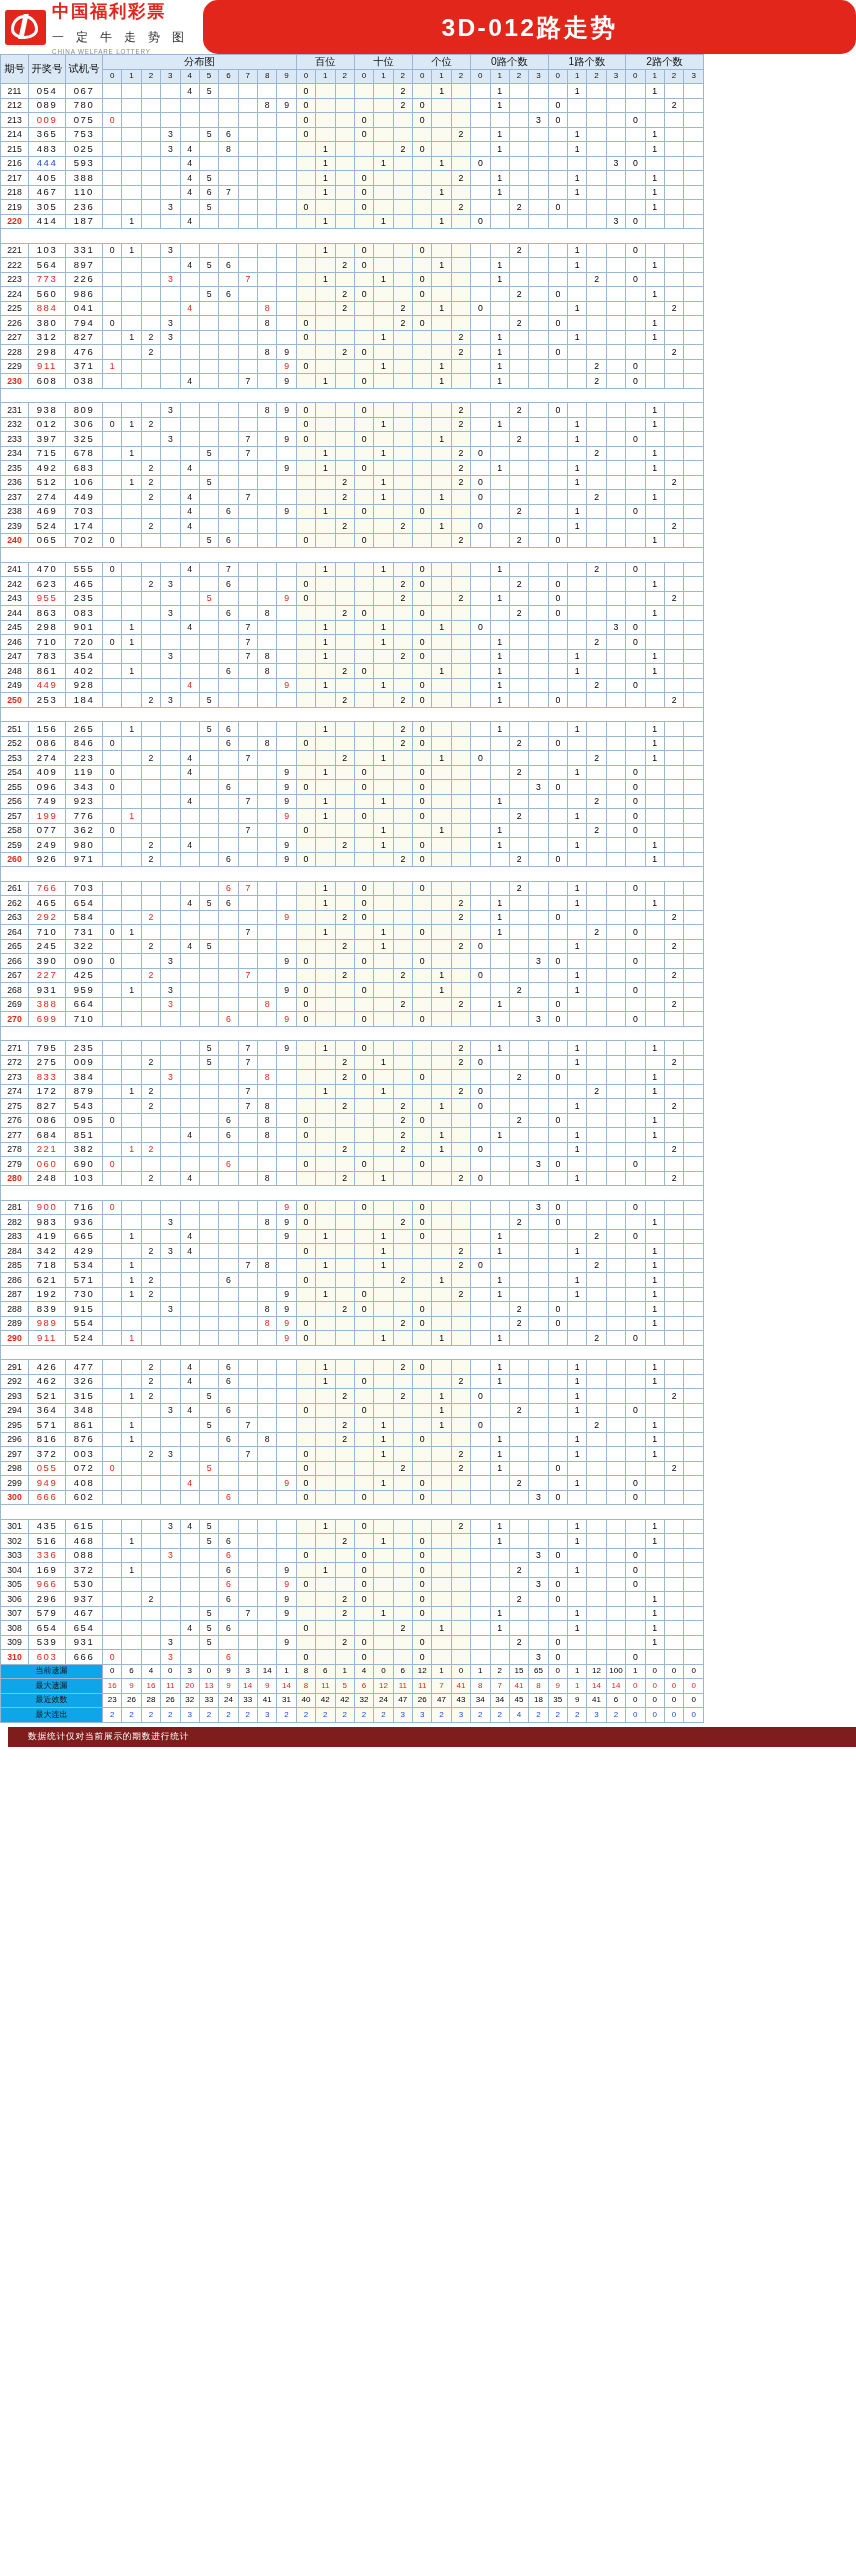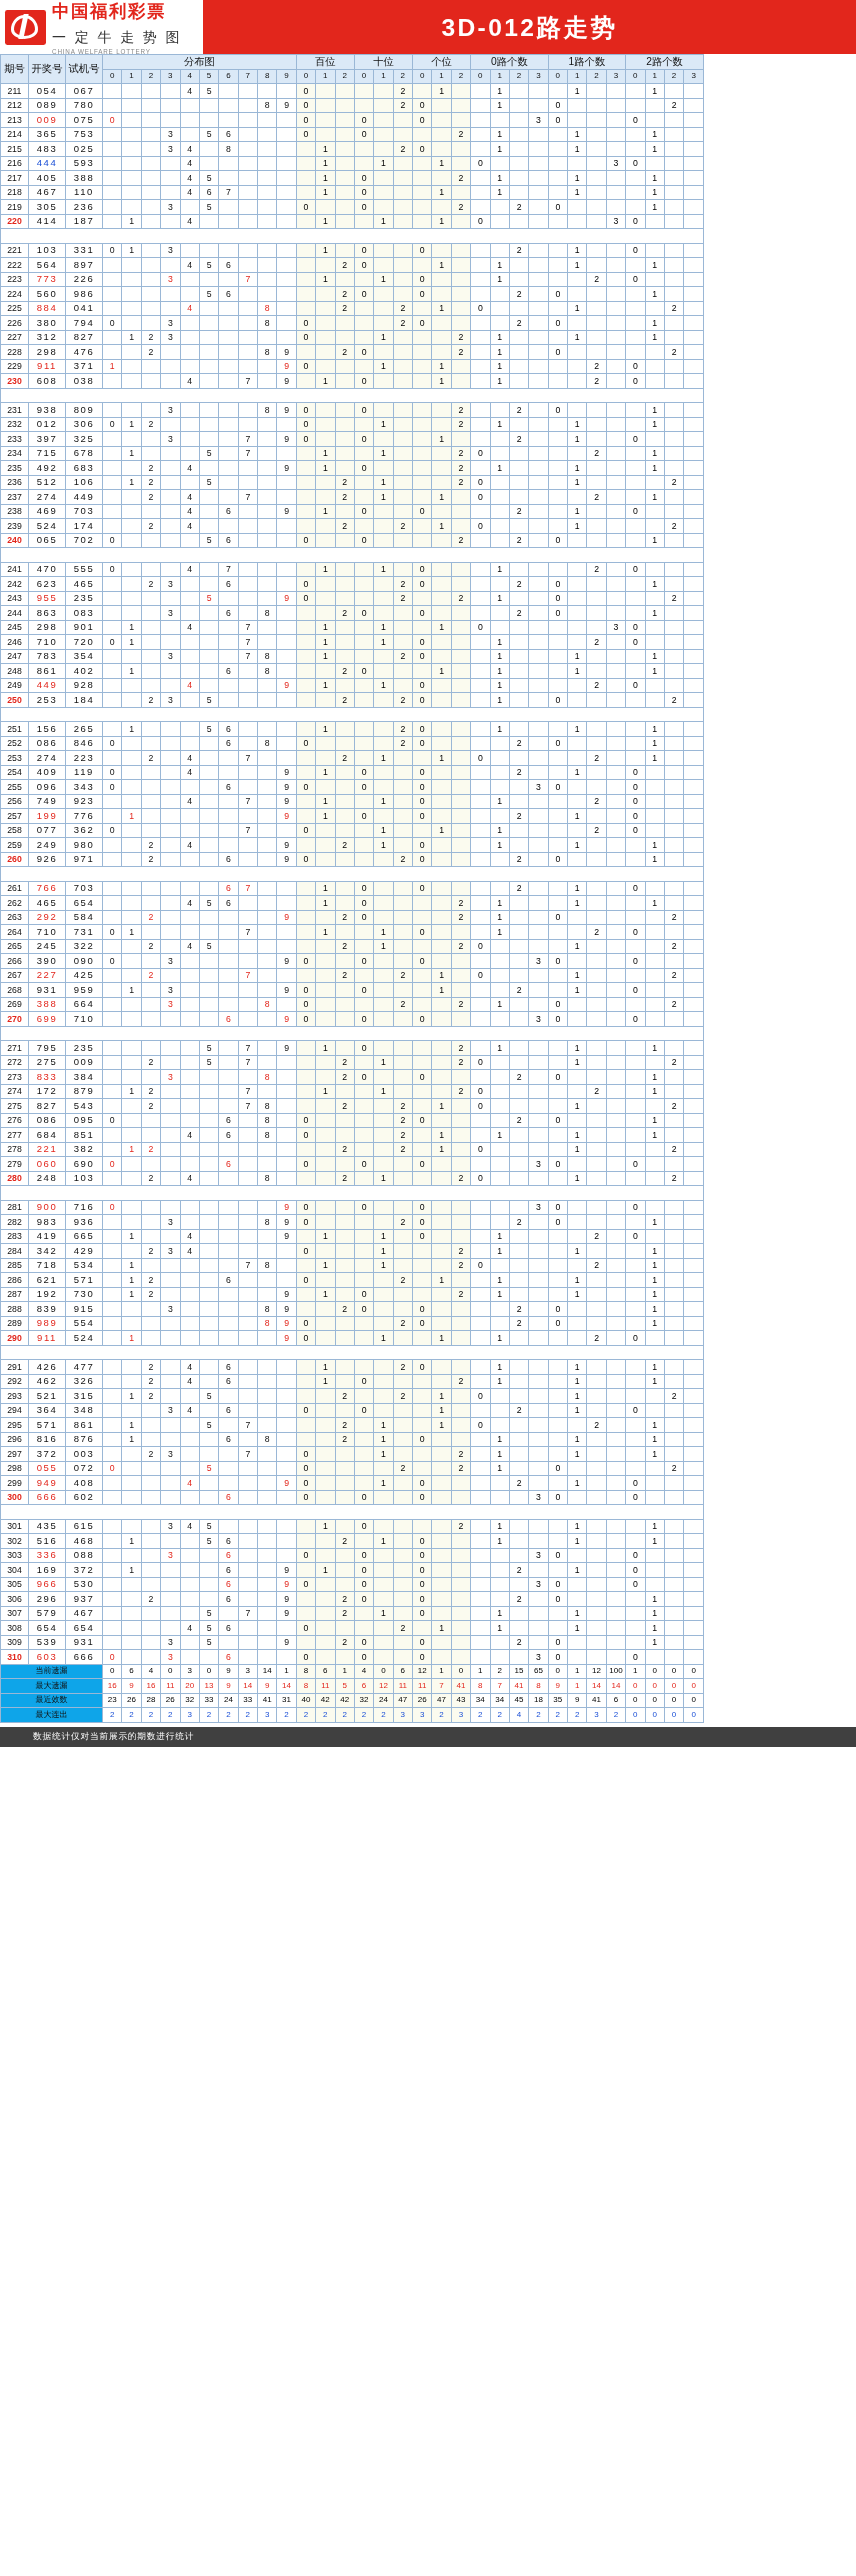--- a/index.html
+++ b/index.html
@@ -7,23 +7,23 @@
   .page{width:856px;position:relative;}
 
   
   .header{height:54px;background:#ffffff;display:flex;align-items:stretch;}
   .logo-box{width:198px;display:flex;align-items:center;padding-left:4.8px;}
   .logo-mark{width:41px;height:35px;background:#e2261c;border-radius:2.4px;position:relative;flex:none;}
   .logo-mark:before{content:"";position:absolute;left:6.3px;top:5.5px;width:27px;height:24px;border:3.2px solid #fff;border-radius:50% 50% 50% 50%/60% 60% 40% 40%;box-sizing:border-box;}
   .logo-mark:after{content:"";position:absolute;left:16px;top:4.8px;width:4.8px;height:25px;background:#fff;transform:skewX(-12deg);}
   .logo-text{margin-left:6.3px;}
   .logo-cn{color:#e2261c;font-size:17.4px;font-weight:bold;letter-spacing:1.6px;}
-  .logo-sub{color:#333;font-size:14px;letter-spacing:2.4px;margin-top:6px;}
+  .logo-sub{color:#333;font-size:12px;letter-spacing:2.4px;margin-top:6px;font-family:Liberation Mono, monospace;}
   .logo-en{color:#888;font-size:6.3px;letter-spacing:0.8px;margin-top:1.6px;}
-  .title-box{flex:1;background:#e2261c;display:flex;align-items:center;justify-content:center;}
+  .title-box{flex:1;background:#e2261c;display:flex;align-items:center;justify-content:center;border-radius:15px;}
   .title-box .t{color:#fff;font-size:24.6px;font-weight:bold;letter-spacing:2.4px;}
 
   
   table.grid{border-collapse:collapse;width:704px;table-layout:fixed;font-size:8.7px;}
   table.grid td,table.grid th{border:0.8px solid #9ab7d6;padding:0;text-align:center;vertical-align:middle;font-weight:normal;line-height:12px;height:13.5px;overflow:hidden;}
   .hdr-main td{background:#dbe9f7;font-size:10.3px;font-weight:bold;color:#111;height:19px;}
   .hdr-sub td{background:#dbe9f7;font-size:8px;color:#111;height:12.7px;}
   .c-qh{width:27px;}
   .c-kj{width:36px;}
   .c-sj{width:36px;}
@@ -42,21 +42,21 @@
   
   .stat td{font-size:8px;height:12.7px;}
   .stat .lbl{font-size:8px;color:#111;background:#0ea5e9;}
   .stat-red td{color:#e2261c;}
   .stat-blue td{color:#1a4fd6;}
 
   
   .footer{background:#ffffff;padding-top:3.2px;}
   .fbar{height:27px;background:#e2261c;display:flex;align-items:center;padding-left:20.6px;}
   .fbar span{color:#fff;font-size:16px;font-weight:bold;letter-spacing:1.6px;}
-  .fnote{height:20.6px;background:#404040;display:flex;align-items:center;padding-left:33px;border-top:0.8px solid #fff;}
+  .fnote{height:20.6px;background:#7f1d1d;display:flex;align-items:center;padding-left:20px;border-top:0.8px solid #fff;margin-left:8px;}
   .fnote span{color:#fff;font-size:8.7px;letter-spacing:0.8px;}
 </style>
 </head>
 <body>
 
 <div class="page">
 
   <div class="header">
     <div class="logo-box">
       <div class="logo-mark"></div>

